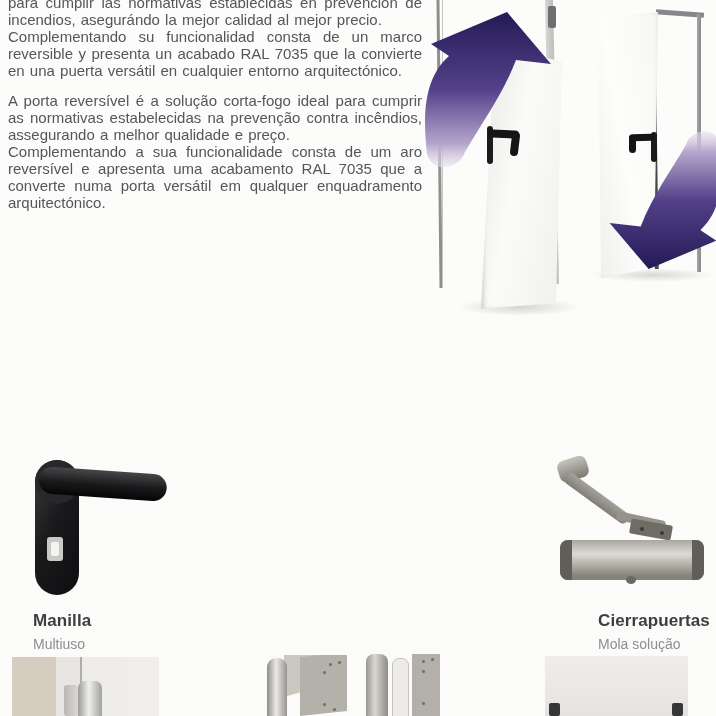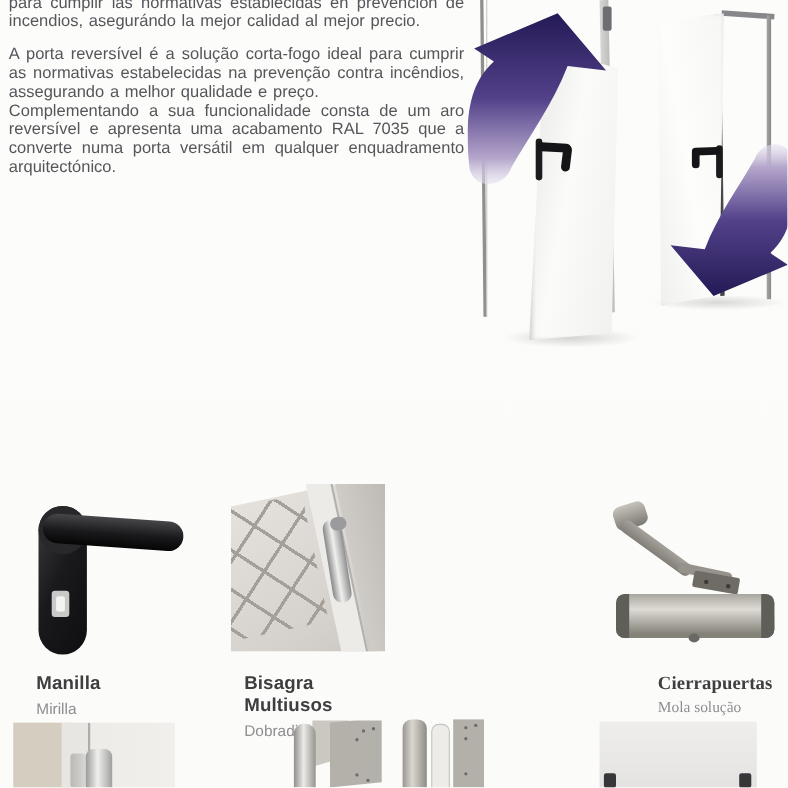--- a/index.html
+++ b/index.html
@@ -92,21 +92,21 @@
   #b-hinge-cap{left:90px;top:30px;width:15px;height:12px;border-radius:6px;background:#9b9b9d;transform:rotate(-9deg);}
 
   #f-mirilla{left:403px;top:452px;width:130px;height:210px;}
   #f-mirilla .caption{left:24px;top:159px;}
   #mi-frame{left:0;top:0;width:116px;height:134px;border-radius:16px;border:1px solid #3f3f43;
     background:linear-gradient(155deg,#5a5a5e 0%,#e9e9eb 28%,#7b7b7f 52%,#d8d8da 78%,#4e4e52 100%);}
   #mi-glass{left:13px;top:13px;width:90px;height:108px;border-radius:9px;border:1px solid #8e8e92;
     background:radial-gradient(ellipse at 50% 62%,#ebebe9 0%,#d2d2d0 75%,#c6c6c4 100%);}
   .screw{width:3px;height:3px;border-radius:50%;background:#3a3a3e;position:absolute;}
 
-  #f-cierra{left:556px;top:452px;width:155px;height:210px;font-family:Liberation Serif, serif;}
+  #f-cierra{left:556px;top:452px;width:155px;height:210px;}
   #f-cierra .caption{left:42px;top:159px;}
   #c-boss{left:2px;top:6px;width:30px;height:22px;border-radius:7px;transform:rotate(-18deg);
     background:linear-gradient(180deg,#c6c3bc,#7c7973);}
   #c-arm1{left:10px;top:18px;width:76px;height:12px;border-radius:5px;transform:rotate(36deg);transform-origin:left center;
     background:linear-gradient(180deg,#a5a29b,#817e77);}
   #c-arm2{left:60px;top:64px;width:50px;height:9px;border-radius:4px;transform:rotate(12deg);background:#95928b;}
   #c-bracket{left:74px;top:70px;width:42px;height:15px;border-radius:2px;transform:rotate(10deg);background:#6f6c66;}
   .c-hole{width:4px;height:4px;border-radius:50%;background:#3c3a36;position:absolute;}
   #c-body{left:4px;top:88px;width:144px;height:40px;border-radius:8px;
     background:linear-gradient(180deg,#a9a6a0 0%,#dedbd5 35%,#858279 90%);}
@@ -139,20 +139,21 @@
   #bp3-clampR{left:127px;top:47px;width:11px;height:13px;border-radius:2px;background:#37373a;}
 </style>
 </head>
 <body>
 
 <div class="page">
 
   <div class="text-block">
     <div class="lang-es">
       <p>para cumplir las normativas establecidas en prevención de incendios, asegurándo la mejor calidad al mejor precio.</p>
+      <p>Complementando su funcionalidad consta de un marco reversible y presenta un acabado RAL 7035 que la convierte en una puerta versátil en cualquier entorno arquitectónico.</p>
     </div>
     <div class="lang-pt">
       <p>A porta reversível é a solução corta-fogo ideal para cumprir as normativas estabelecidas na prevenção contra incêndios, assegurando a melhor qualidade e preço.</p>
       <p>Complementando a sua funcionalidade consta de um aro reversível e apresenta uma acabamento RAL 7035 que a converte numa porta versátil em qualquer enquadramento arquitectónico.</p>
     </div>
   </div>
 
   <div class="doors-photo">
     <div class="abs" id="lframe-line"></div>
     <div class="abs" id="lframe-line2"></div>
@@ -194,39 +195,24 @@
   <figure class="product" id="f-manilla">
     <div>
       <div class="abs" id="m-plate"></div>
       <div class="abs" id="m-boss"></div>
       <div class="abs" id="m-lever"></div>
       <div class="abs" id="m-key"></div>
       <div class="abs" id="m-key-in"></div>
     </div>
     <figcaption class="caption">
       <div class="cap-es">Manilla</div>
-      <div class="cap-pt">Mirilla</div>
+      <div class="cap-pt">Multiuso</div>
     </figcaption>
   </figure>
 
-  <figure class="product" id="f-bisagra">
-    <div class="abs" id="b-clip">
-      <div class="abs" id="b-face">
-        <div class="abs" id="b-lattice"></div>
-      </div>
-      <div class="abs" id="b-edge"></div>
-      <div class="abs" id="b-side"></div>
-      <div class="abs" id="b-hinge"></div>
-      <div class="abs" id="b-hinge-cap"></div>
-    </div>
-    <figcaption class="caption">
-      <div class="cap-es">Bisagra Multiusos</div>
-      <div class="cap-pt">Dobradiça Multiuso</div>
-    </figcaption>
-  </figure>
 
 
   <figure class="product" id="f-cierra">
     <div>
       <div class="abs" id="c-boss"></div>
       <div class="abs" id="c-arm1"></div>
       <div class="abs" id="c-arm2"></div>
       <div class="abs" id="c-bracket"></div>
       <div class="c-hole" style="left:84px;top:75px"></div>
       <div class="c-hole" style="left:104px;top:79px"></div>

